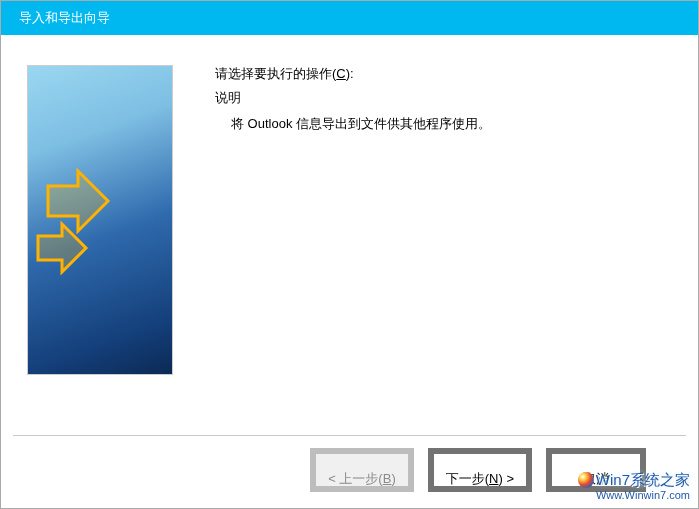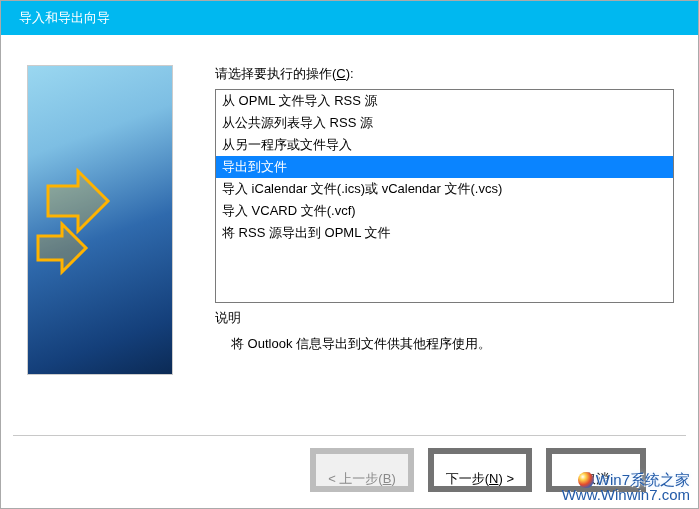--- a/index.html
+++ b/index.html
@@ -2,37 +2,37 @@
 <html><head>
 <meta charset="utf-8">
 <style>
   html,body{margin:0;padding:0;font-family:"Microsoft YaHei","SimSun",Arial,sans-serif;font-size:13px;color:#000;background:#fff}
   .window{width:699px;height:509px;position:relative;border:1px solid #aaa;box-sizing:border-box;background:#fff}
   .titlebar{background:#00b8f0;height:34px;display:flex;align-items:center;padding-left:18px;color:#fff;font-size:13px}
   .body{position:relative;height:calc(100% - 34px);box-sizing:border-box}
   .side-img{position:absolute;left:26px;top:30px;width:144px;height:308px;border:1px solid #ccc;background:linear-gradient(160deg,#9ad7f0 0%,#7dbee3 25%,#2f6aad 55%,#143f7a 85%,#0b2a55 100%);overflow:hidden}
   .arrow-svg{position:absolute;inset:0}
   .content{position:absolute;left:214px;top:30px;right:24px}
-  .prompt{margin-bottom:6px}
+  .prompt{}
   .prompt .accel{text-decoration:underline}
   .listbox{border:1px solid #7a7a7a;height:212px;overflow:auto;background:#fff}
   .list-item{padding:1px 6px;white-space:nowrap;cursor:default;font-size:13px;line-height:20px}
   .list-item.selected{background:#0a84ff;color:#fff}
   .desc-label{margin-top:6px}
   .desc-text{padding:8px 0 0 16px}
   .footer{position:absolute;left:0;right:0;bottom:0;box-sizing:border-box}
   .footer-line{border:none;border-top:1px solid #c8c8c8;margin:0 12px 12px}
   .btn-row{display:flex;justify-content:flex-end;gap:14px;padding:0 52px 16px 0}
   .btn{min-width:100px;height:28px;border:6px solid #737373;background:#fff;font-family:inherit;font-size:13px;cursor:pointer;padding:16px 12px;box-sizing:border-box}
   .btn[disabled]{color:#8a8a8a;border-color:#bdbdbd;background:#f0f0f0;cursor:default}
   .btn .accel{text-decoration:underline}
   .watermark{position:absolute;right:8px;bottom:6px;pointer-events:none;line-height:14px;text-align:right}
   .wm1{color:#225aa8;font-weight:normal;text-shadow:0 0 4px #cfe6ff,1px 1px 0 #fff;font-size:15px;display:flex;align-items:center;justify-content:flex-end;gap:2px}
   .wm1 .orb{width:16px;height:16px;border-radius:50%;background:radial-gradient(circle at 30% 30%,#fff 0%,#ffd24a 20%,#e24a2e 50%,#2760c1 80%);display:inline-block}
-  .wm2{color:#225aa8;font-size:15px;text-shadow:1px 1px 0 #fff}
+  .wm2{color:#225aa8;font-size:11px;text-shadow:1px 1px 0 #fff}
 </style>
 </head>
 <body>
 
 <div class="window">
   <div class="titlebar">
     <span>导入和导出向导</span>
   </div>
   <div class="body">
 
@@ -46,29 +46,20 @@
           <path d="M20 120 h30 v-15 l30 30 l-30 30 v-15 h-30 z"></path>
           <path d="M10 170 h24 v-12 l24 24 l-24 24 v-12 h-24 z"></path>
         </g>
       </svg>
     </div>
 
     <div class="content">
       <div class="prompt">
         <span>请选择要执行的操作(</span><span class="accel">C</span><span>):</span>
       </div>
-      <div class="listbox" id="listbox">
-          <div class="list-item">从 OPML 文件导入 RSS 源</div>
-          <div class="list-item">从公共源列表导入 RSS 源</div>
-          <div class="list-item">从另一程序或文件导入</div>
-          <div class="list-item selected">导出到文件</div>
-          <div class="list-item">导入 iCalendar 文件(.ics)或 vCalendar 文件(.vcs)</div>
-          <div class="list-item">导入 VCARD 文件(.vcf)</div>
-          <div class="list-item">将 RSS 源导出到 OPML 文件</div>
-        </div>
       <div class="desc-label">说明</div>
       <div class="desc-text">将 Outlook 信息导出到文件供其他程序使用。</div>
     </div>
 
     <div class="footer">
       <hr class="footer-line">
       <div class="btn-row">
         <button class="btn" disabled="">
           <span>&lt; 上一步(</span><span class="accel">B</span><span>)</span>
         </button>

